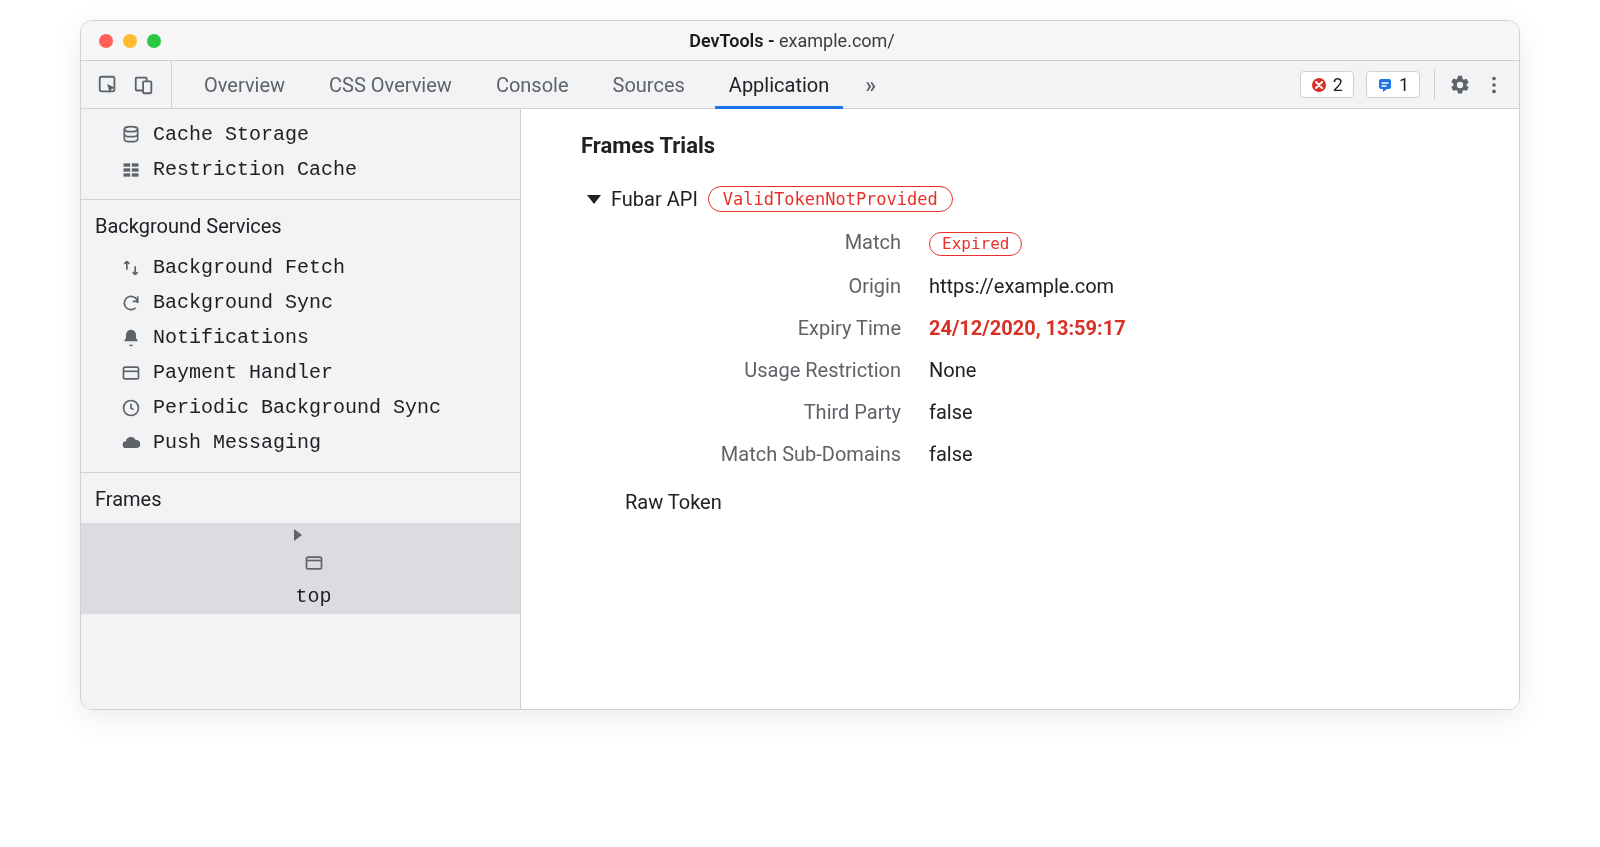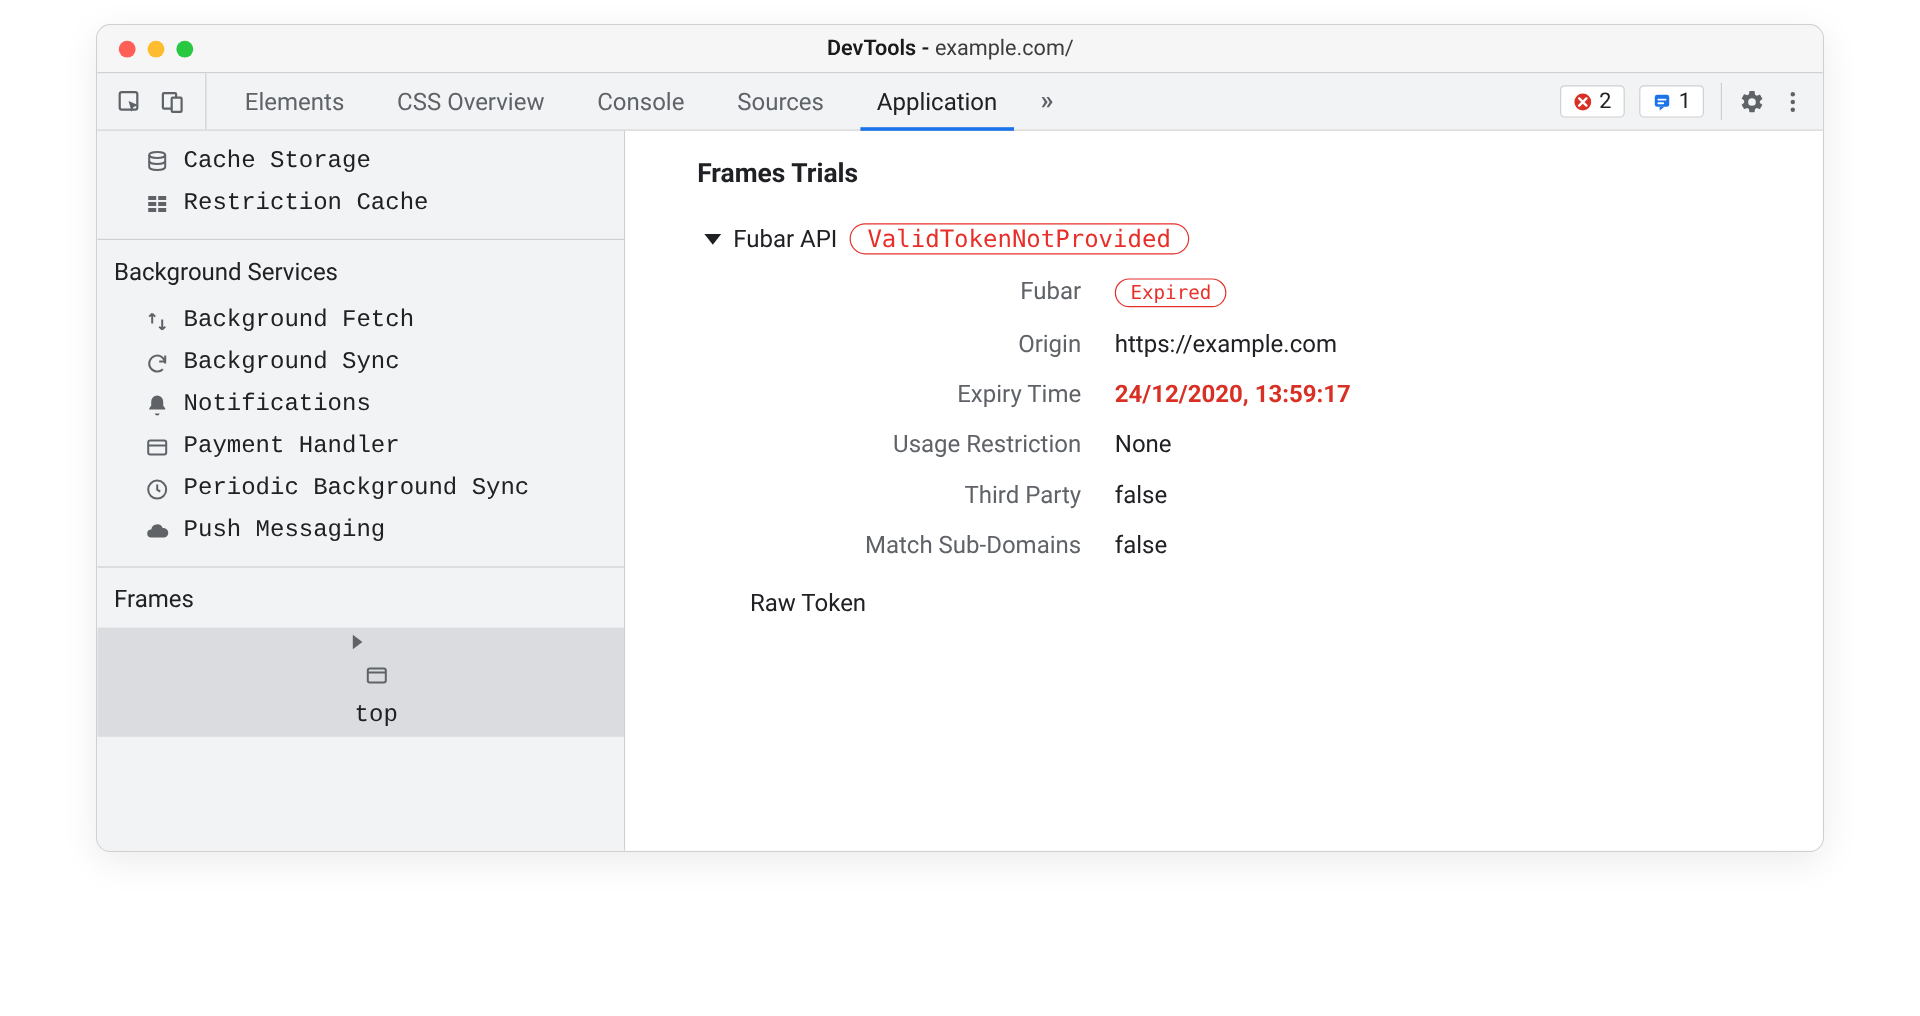--- a/index.html
+++ b/index.html
@@ -207,21 +207,21 @@
   }
   .chip {
     display: inline-flex;
     align-items: center;
     border: 1.5px solid var(--chip-red);
     color: var(--chip-red);
     background: var(--chip-red-fill);
     border-radius: 999px;
     padding: 1px 14px;
     font-family: ui-monospace, SFMono-Regular, Menlo, Consolas, monospace;
-    font-size: 20px;
+    font-size: 17px;
     line-height: 22px;
   }
   .chip.small { font-size: 16px; padding: 0 12px; }
 
   .kv {
     display: grid;
     grid-template-columns: 280px 1fr;
     row-gap: 18px;
     column-gap: 28px;
     margin-left: 40px;
@@ -266,21 +266,21 @@
       <span>
         <svg width="22" height="22" viewBox="0 0 24 24" fill="none" stroke="#5f6368" stroke-width="2">
           <rect x="3" y="4" width="12" height="14" rx="1"></rect>
           <rect x="11" y="8" width="9" height="13" rx="1" fill="#f1f3f4"></rect>
         </svg>
       </span>
     </div>
 
     <div class="tabs">
       <div class="tab">
-          <span>Elements</span>
+          <span>Overview</span>
         </div>
       <div class="tab">
           <span>CSS Overview</span>
         </div>
       <div class="tab">
           <span>Console</span>
         </div>
       <div class="tab">
           <span>Sources</span>
         </div>
@@ -410,21 +410,21 @@
     <div class="main">
       <h2 class="page-title">Frames Trials</h2>
 
       <div class="tree-row">
         <span class="caret"></span>
         <span>Fubar API</span>
         <span class="chip">ValidTokenNotProvided</span>
       </div>
 
       <div class="kv">
-        <div class="k">Fubar</div>
+        <div class="k">Match</div>
         <div class="v">
           <span class="chip small">Expired</span>
         </div>
 
         <div class="k">Origin</div>
         <div class="v">https://example.com</div>
 
         <div class="k">Expiry Time</div>
         <div class="v err">24/12/2020, 13:59:17</div>
 

